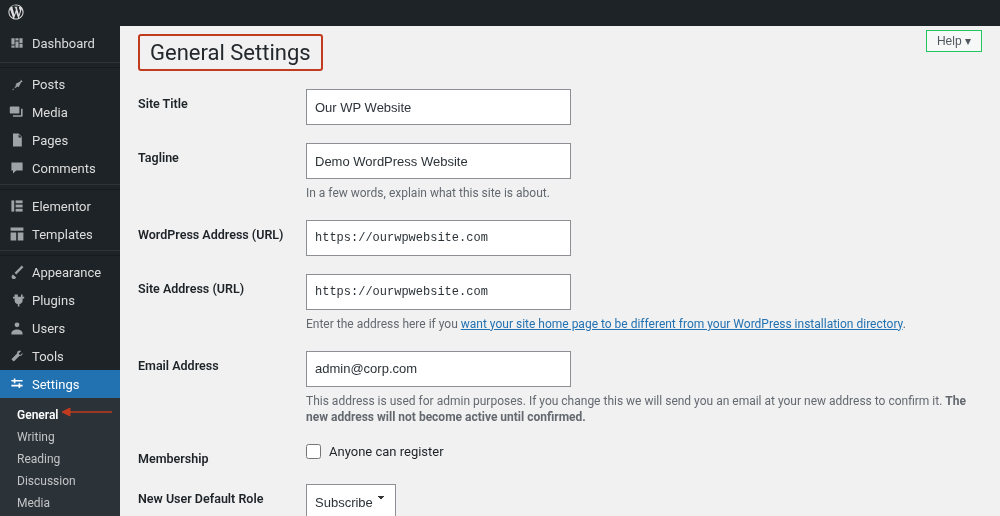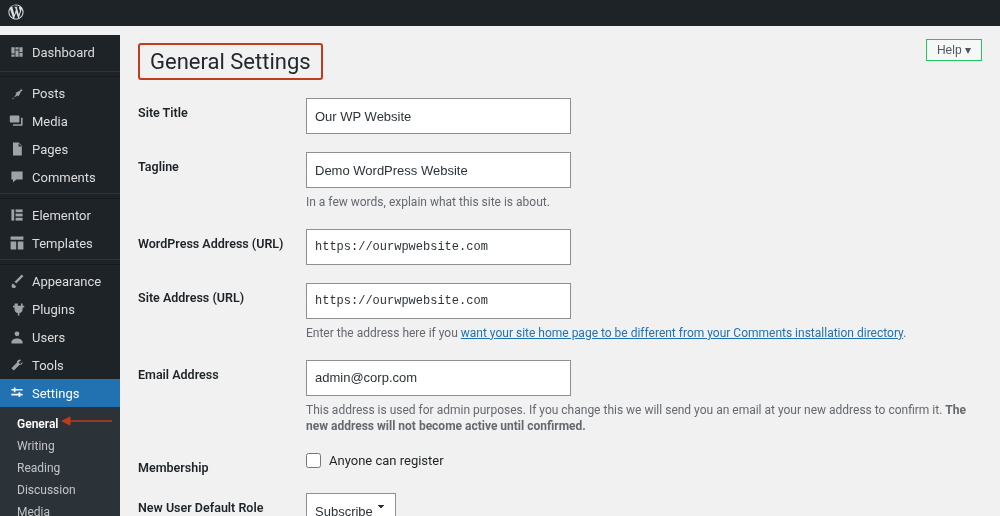--- a/index.html
+++ b/index.html
@@ -10,21 +10,20 @@
     color: #444;
     width: 1000px;
     height: 516px;
     overflow: hidden;
   }
   .wrap {
     width: 1000px;
     height: 516px;
     display: flex;
     flex-direction: column;
-    gap: 9px;
   }
   .topbar {
     height: 26px;
     background: #1d2327;
     color: #eee;
     display: flex;
     align-items: center;
     padding: 0 8px;
   }
   .topbar svg { fill: #ddd; }
@@ -337,21 +336,21 @@
           <div class="td">
             <input type="text" class="text-input mono" value="https://ourwpwebsite.com" style="">
           </div>
         </div>
 
         <div class="form-row">
           <div class="th">Site Address (URL)</div>
           <div class="td">
             <input type="text" class="text-input mono" value="https://ourwpwebsite.com" style="">
             <div class="desc">
-              <span>Enter the address here if you </span><a href="#">want your site home page to be different from your Comments installation directory</a><span>.</span>
+              <span>Enter the address here if you </span><a href="#">want your site home page to be different from your WordPress installation directory</a><span>.</span>
             </div>
           </div>
         </div>
 
         <div class="form-row">
           <div class="th">Email Address</div>
           <div class="td">
             <input type="text" class="text-input" value="admin@corp.com" style="">
             <div class="desc">
               <span>This address is used for admin purposes. If you change this we will send you an email at your new address to confirm it. </span><strong>The new address will not become active until confirmed.</strong>

